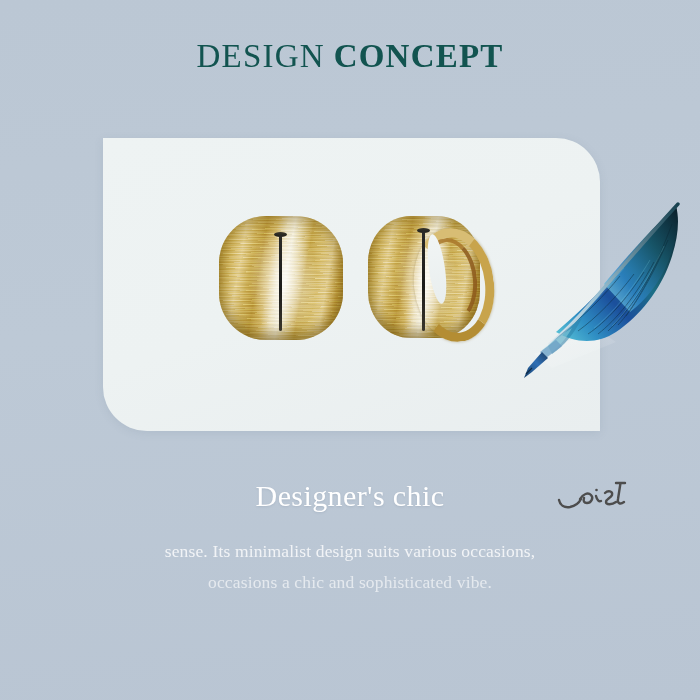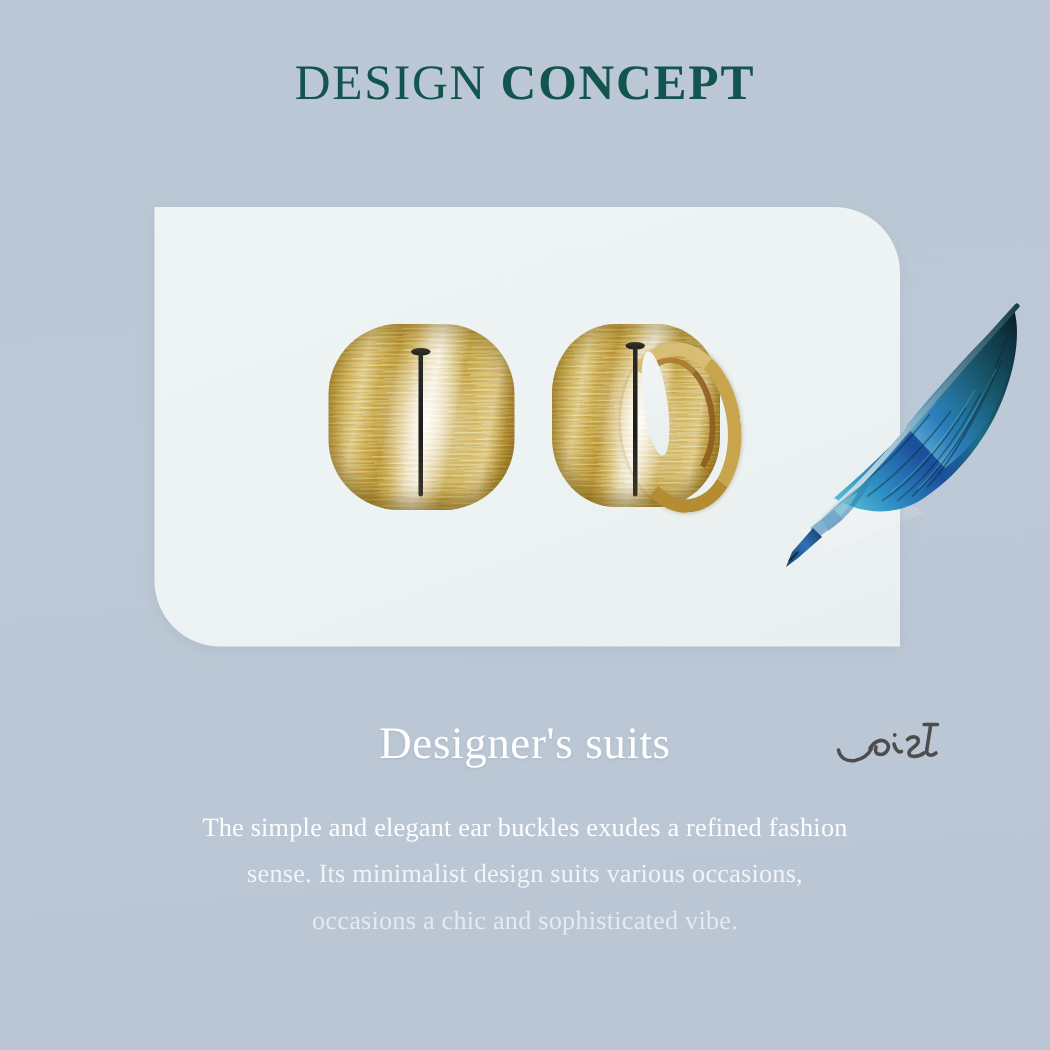--- a/index.html
+++ b/index.html
@@ -205,21 +205,20 @@
 
     <path d="M36 154 C46 144, 58 134, 70 126 C62 142, 52 154, 40 162 Z" fill="#2b7fa8" opacity=".55"></path>
     <path d="M30 158 C40 150, 50 142, 60 136 C52 150, 44 158, 34 164 Z" fill="#9fdbe6" opacity=".45"></path>
 
     <path d="M28 160 L44 148 L50 154 L34 166 Z" fill="#6c9fc4" opacity=".75"></path>
 
     <path d="M30 160 L16 176 L12 186 L20 180 L36 166 Z" fill="url(#nibg)"></path>
     <path d="M14 182 L20 176" stroke="#0d2a46" stroke-width="1.2"></path>
   </svg>
 
-  <div class="dw-title">Designer's suits</div>
+  <div class="dw-title">Designer's chic</div>
 
   <div class="dw-body">
-    <span class="ln ln1">The simple and elegant ear buckles exudes a refined fashion</span>
     <span class="ln ln2">sense. Its minimalist design suits various occasions,</span>
     <span class="ln ln3">occasions a chic and sophisticated vibe.</span>
   </div>
 
 </div>
 
 </body></html>

